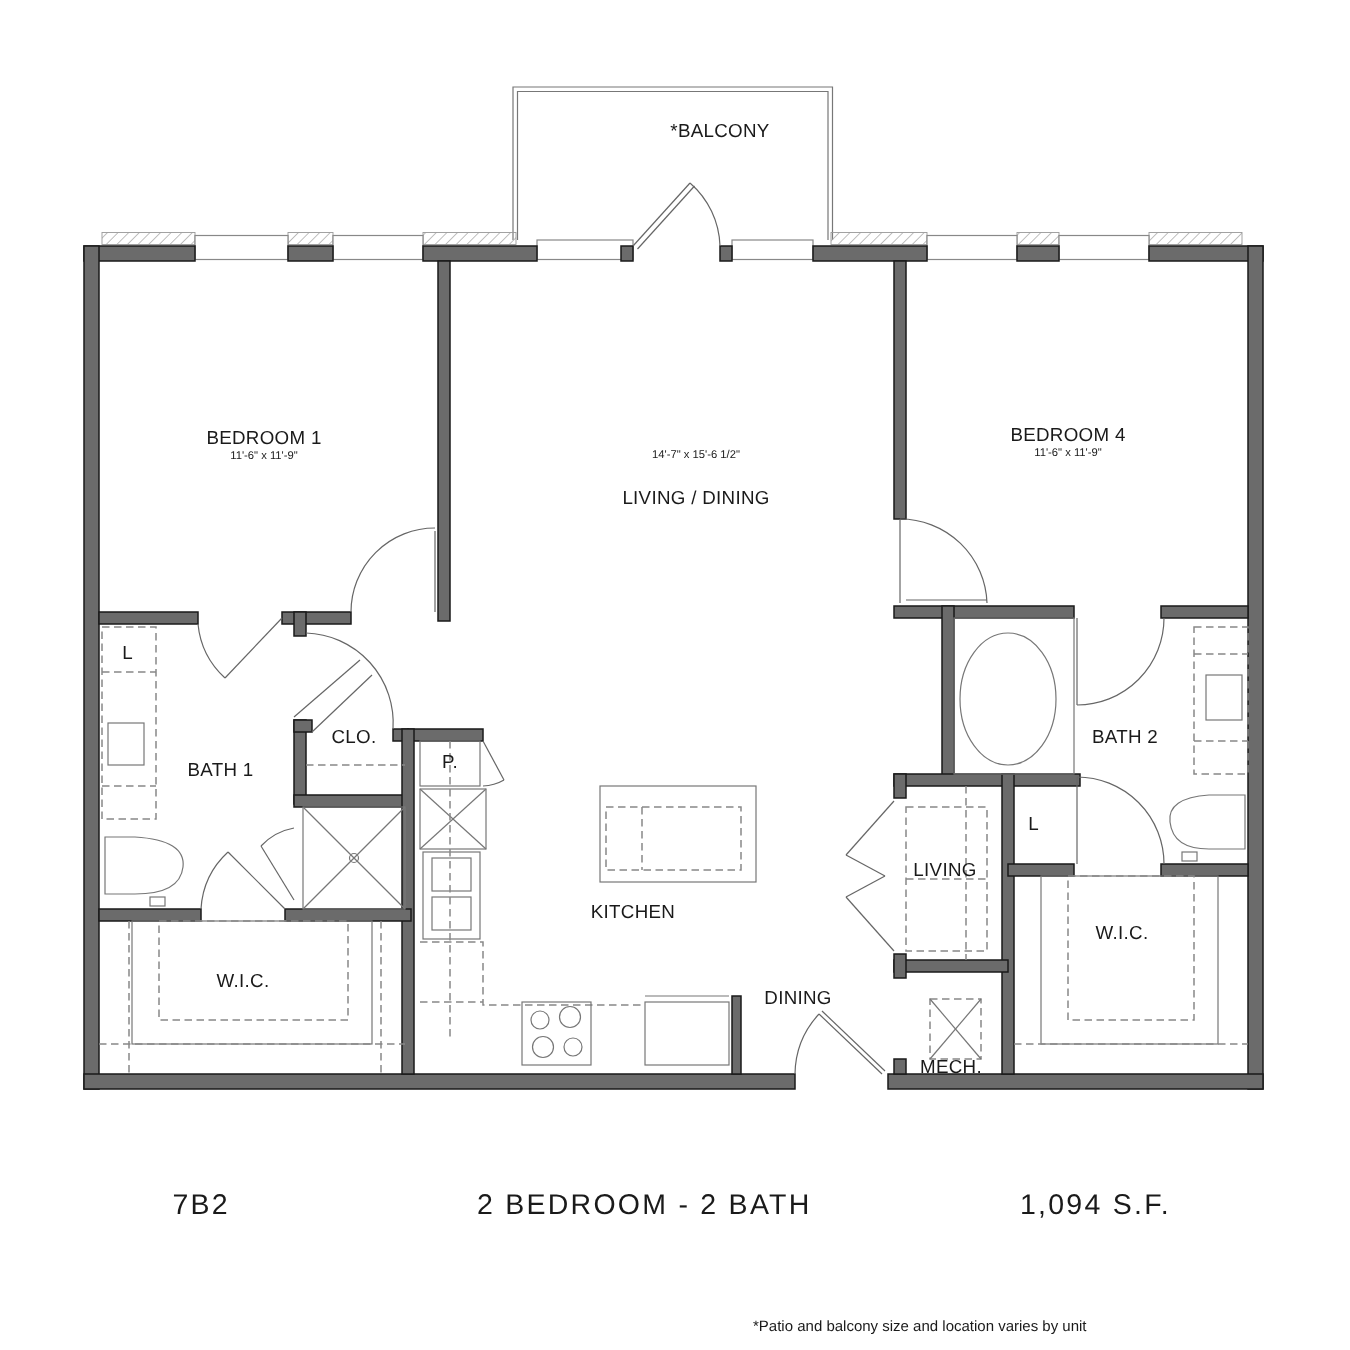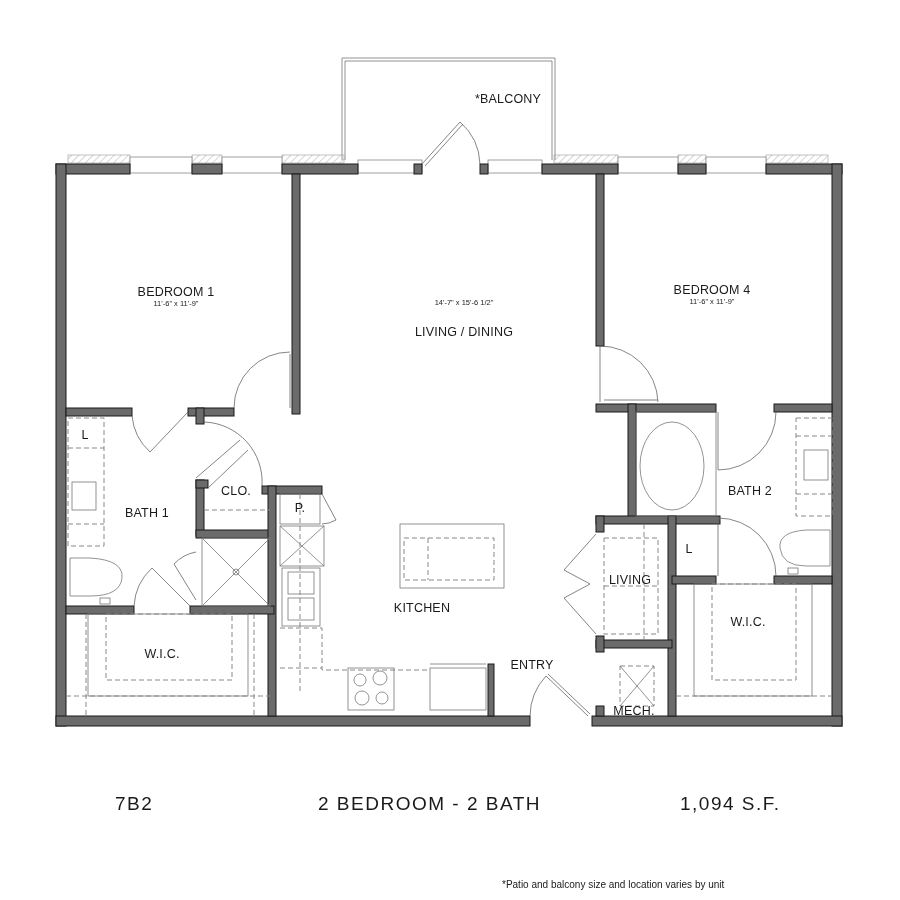--- a/index.html
+++ b/index.html
@@ -205,38 +205,38 @@
     <line class="thin" x1="654" y1="666" x2="620" y2="706"></line>
   </g>
 
   <g>
     <rect class="thin" x="694" y="584" width="118" height="112"></rect>
     <rect class="dash" x="712" y="584" width="84" height="96"></rect>
     <line class="dash" x1="676" y1="696" x2="832" y2="696"></line>
   </g>
 </svg>
 
-<div class="lbl room" style="left:480px;top:92px;margin-left:28px;">*BALCONY</div>
+<div class="lbl room" style="left:480px;top:80px;">*BALCONY</div>
 
 <div class="lbl room" style="left:176px;top:285px;">BEDROOM 1</div>
 <div class="lbl dim" style="left:176px;top:299px;">11'-6" x 11'-9"</div>
 
 <div class="lbl room" style="left:464px;top:284px;margin-top:41px;">LIVING / DINING</div>
 <div class="lbl dim" style="left:464px;top:298px;">14'-7" x 15'-6 1/2"</div>
 
 <div class="lbl room" style="left:712px;top:283px;">BEDROOM 4</div>
 <div class="lbl dim" style="left:712px;top:297px;">11'-6" x 11'-9"</div>
 
 <div class="lbl room" style="left:85px;top:428px;">L</div>
 <div class="lbl room" style="left:147px;top:506px;">BATH 1</div>
 <div class="lbl room" style="left:236px;top:484px;">CLO.</div>
 <div class="lbl room" style="left:300px;top:501px;">P.</div>
 <div class="lbl room" style="left:162px;top:647px;">W.I.C.</div>
 <div class="lbl room" style="left:422px;top:601px;">KITCHEN</div>
-<div class="lbl room" style="left:532px;top:658px;">ENTRY</div>
+<div class="lbl room" style="left:532px;top:658px;">DINING</div>
 <div class="lbl room" style="left:630px;top:573px;">LIVING</div>
 <div class="lbl room" style="left:634px;top:676px;margin-top:28px;">MECH.</div>
 <div class="lbl room" style="left:750px;top:484px;">BATH 2</div>
 <div class="lbl room" style="left:689px;top:542px;">L</div>
 <div class="lbl room" style="left:748px;top:615px;">W.I.C.</div>
 
 <div class="foot" style="left:115px;top:793px;">7B2</div>
 <div class="foot" style="left:318px;top:793px;">2 BEDROOM - 2 BATH</div>
 <div class="foot" style="left:680px;top:793px;">1,094 S.F.</div>
 <div class="note" style="left:502px;top:843px;margin-top:36px;">*Patio and balcony size and location varies by unit</div>

